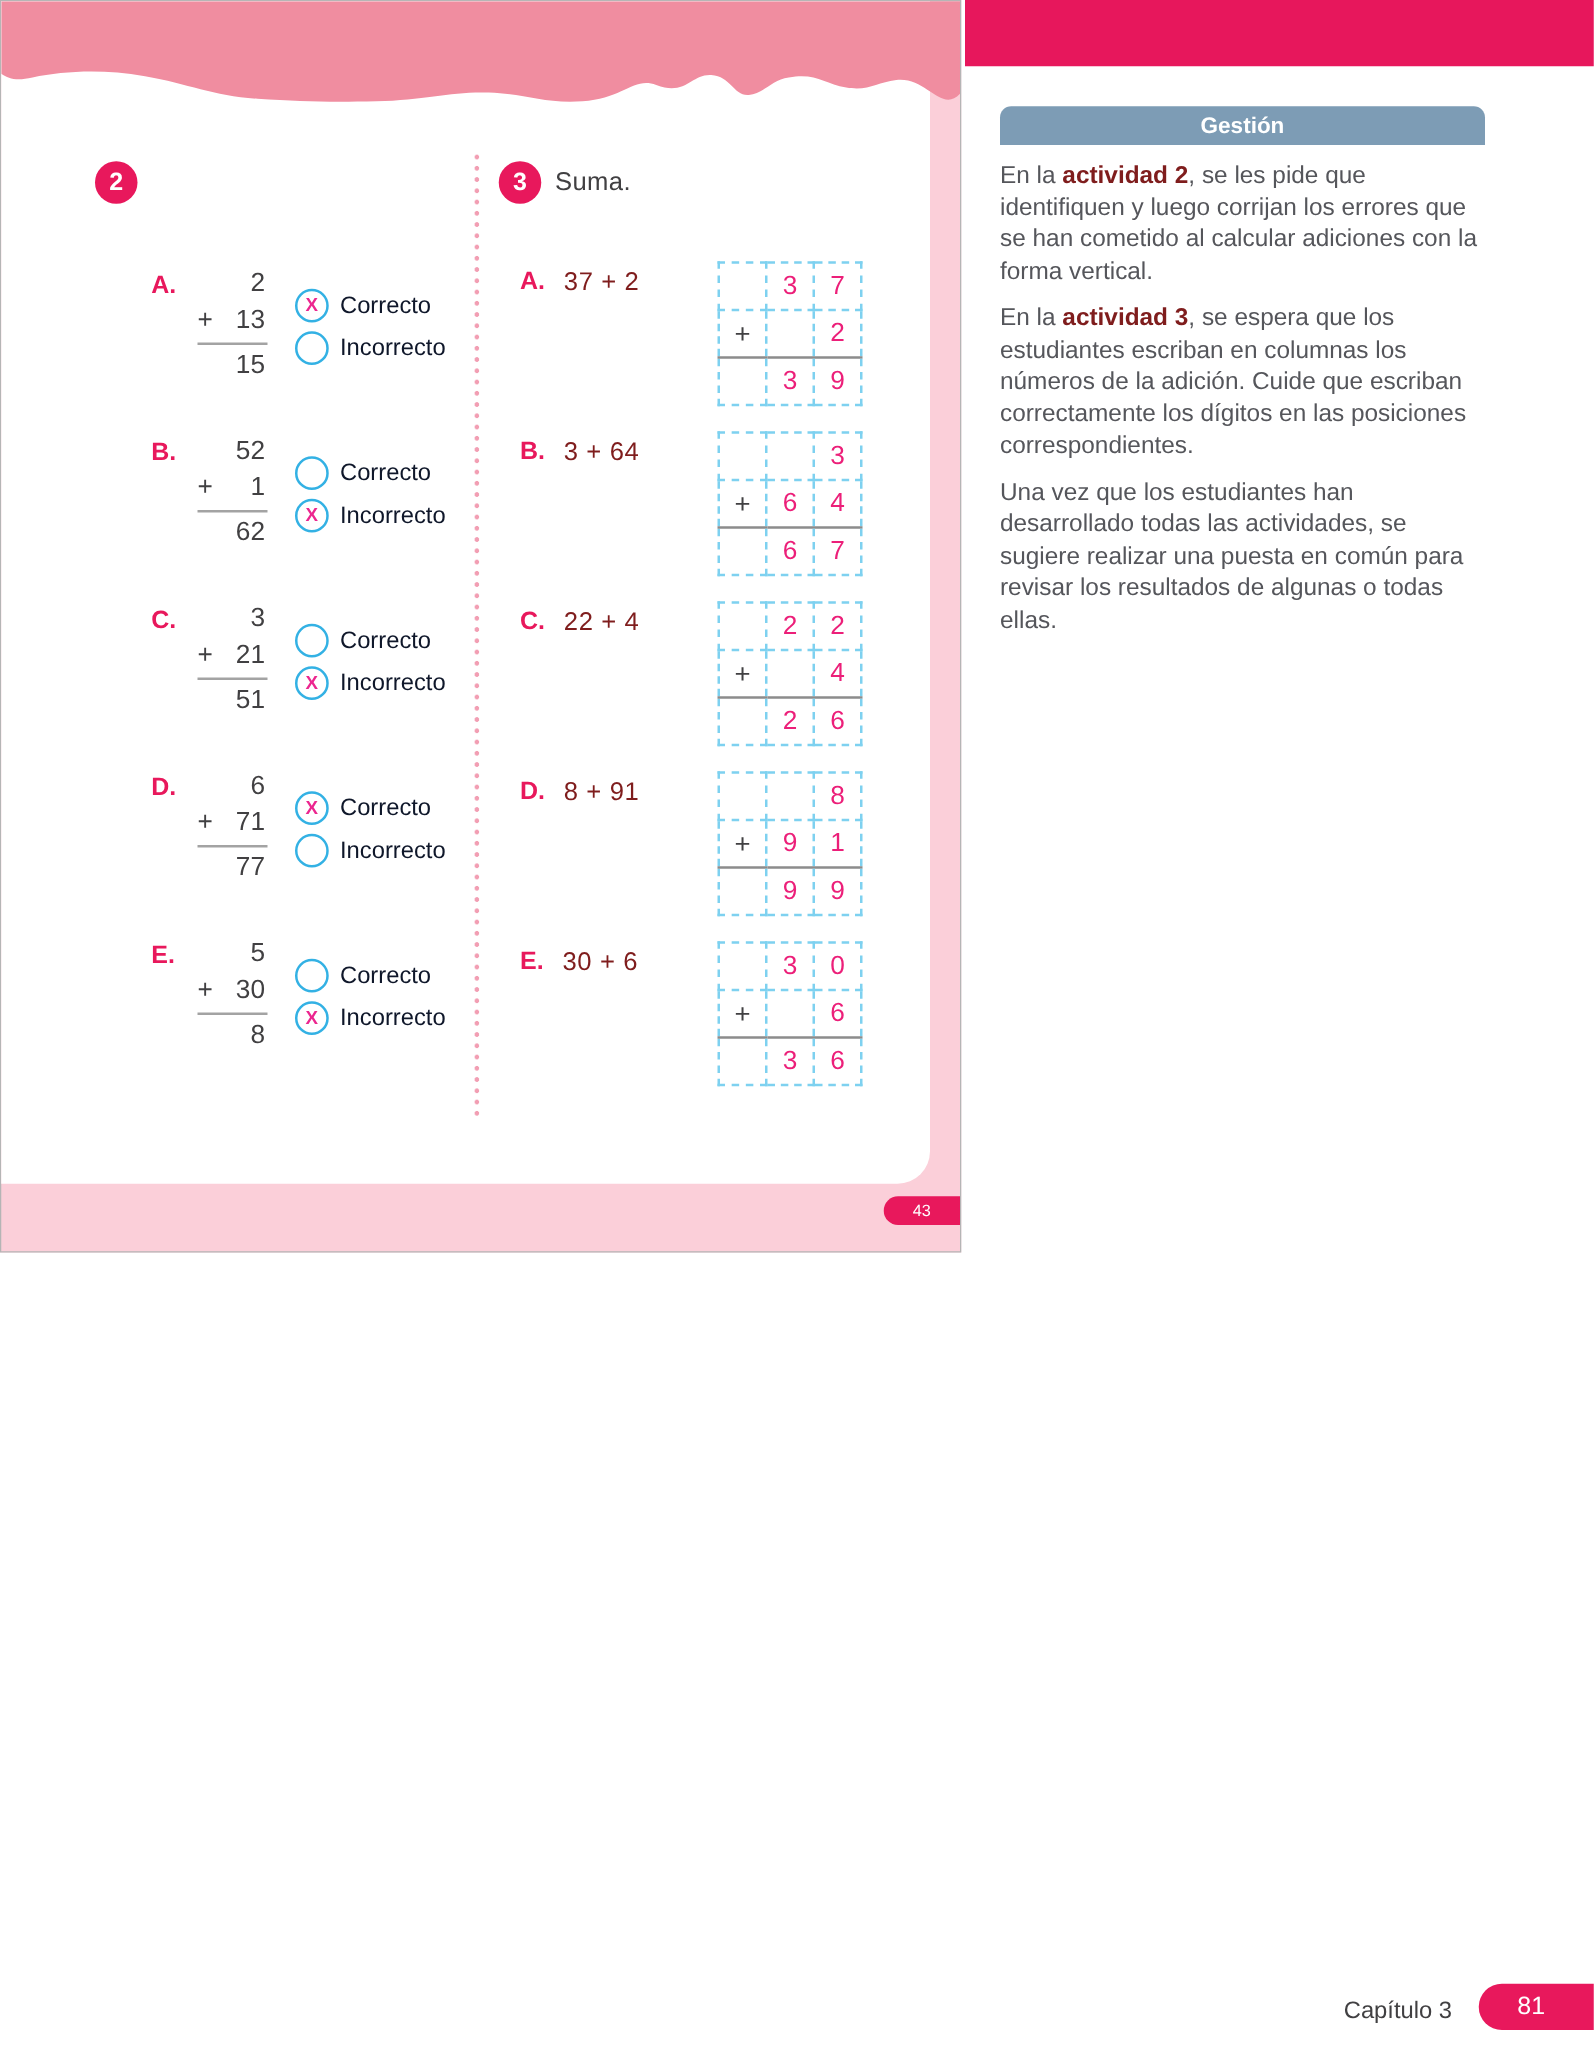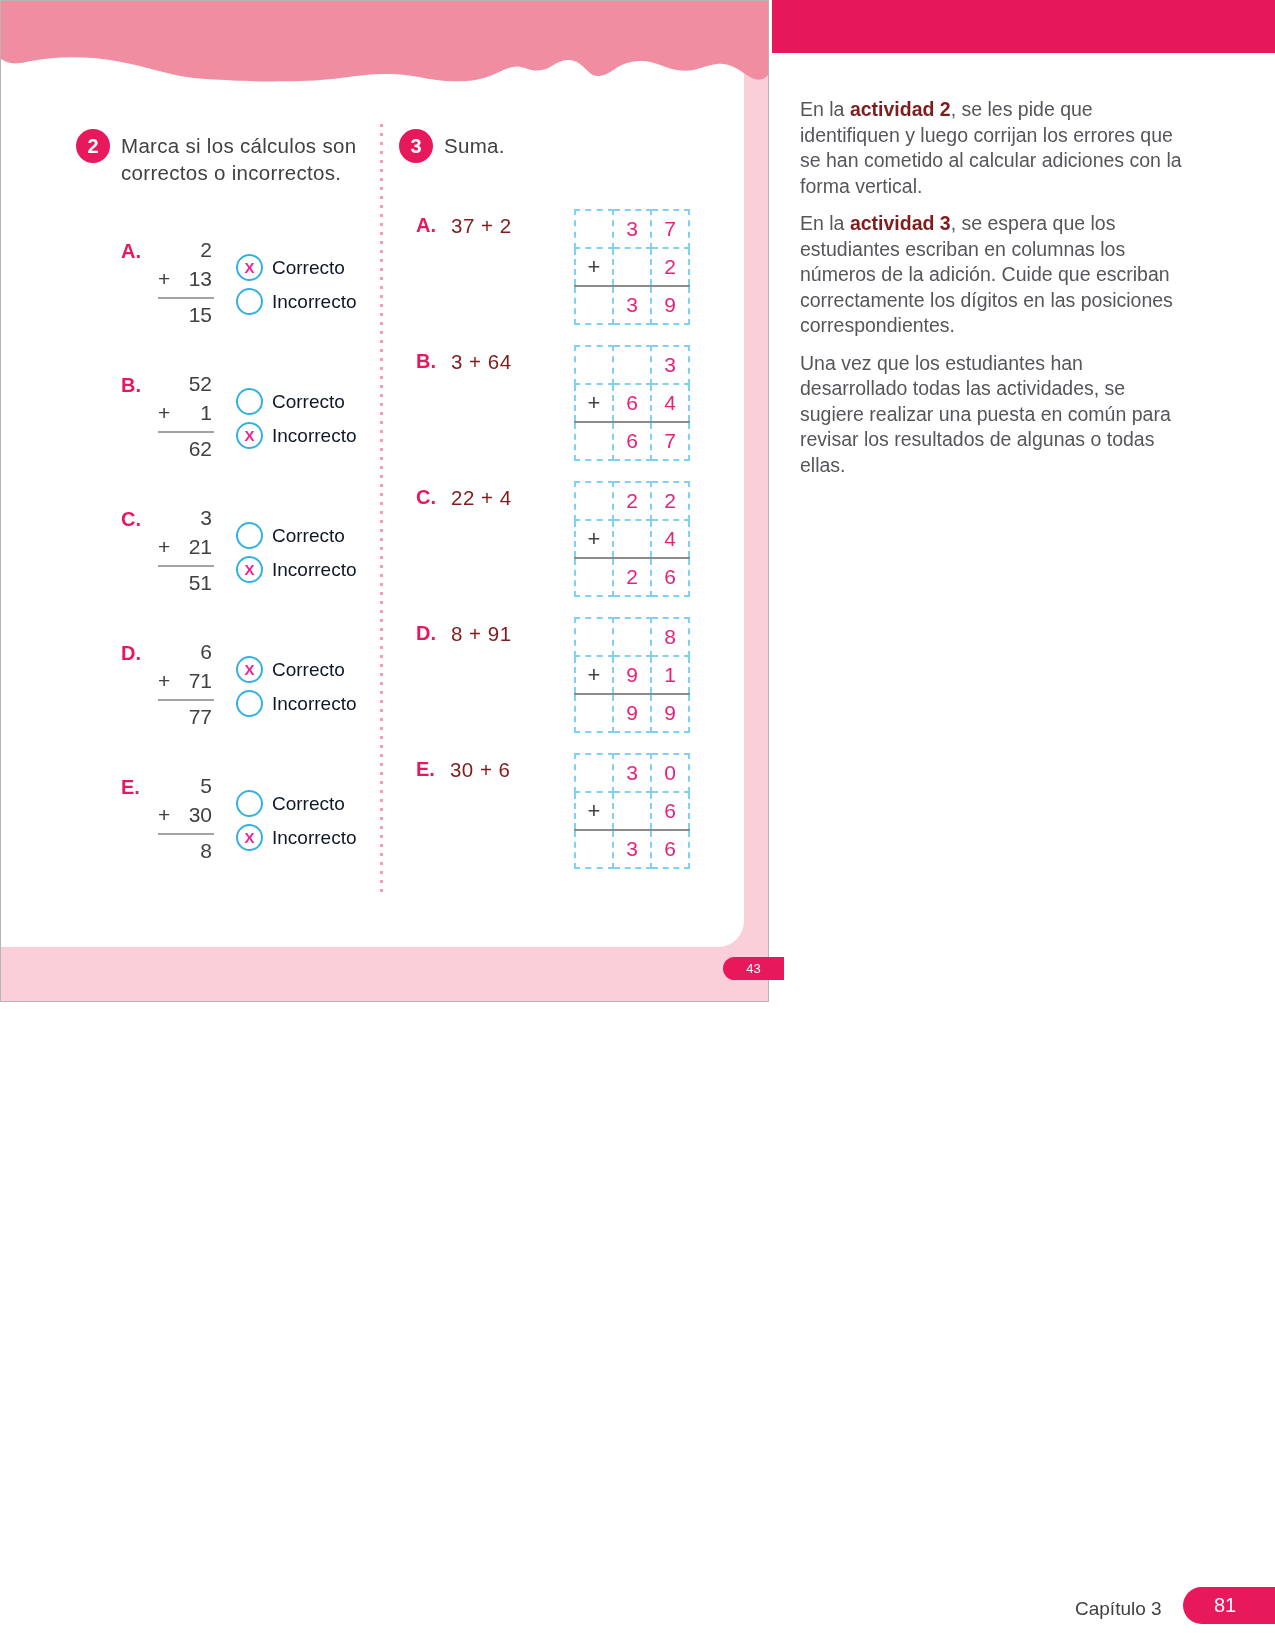--- a/index.html
+++ b/index.html
@@ -15,21 +15,21 @@
   .workbook {
     position:absolute; left:0; top:0; width:769px; height:1002px;
     background:#fbcfd9; border:1px solid #b5b5b5; box-sizing:border-box;
   }
   .page-white {
     position:absolute; left:0; top:0; width:743px; height:946px;
     background:#ffffff; border-bottom-right-radius:26px;
   }
   .wave-svg { position:absolute; left:0; top:0; width:767px; height:96px; display:block; }
   .badge-43 {
-    position:absolute; left:722px; top:956px; width:61px; height:23px;
+    position:absolute; left:706px; top:956px; width:61px; height:23px;
     background:#e8185c; border-radius:12px 0 0 12px; color:#fff; font-size:13px;
     display:flex; align-items:center; justify-content:center;
   }
   .divider {
     position:absolute; left:378px; top:122px; width:5px; height:770px;
     background-image:radial-gradient(circle at 2.5px 2.5px, #f29eb3 1.8px, rgba(0,0,0,0) 1.9px);
     background-size:5px 9px; background-repeat:repeat-y;
   }
 
   
@@ -102,24 +102,20 @@
       C752,90 740,60 716,63 C700,65 694,72 676,69 C658,66 652,57 630,61
       C616,63 610,74 598,75 C586,76 584,60 568,59 C552,58 548,76 524,67
       C506,60 498,78 465,80 C433,82 420,74 390,73 C360,72 340,79 300,80
       C260,81 240,80 205,78 C170,76 150,66 115,60 C80,54 50,56 25,61
       C12,64 6,62 0,58 Z"></path>
   </svg>
 
   <div class="act2">
     <div class="act-header">
       <div class="act-num">2</div>
-      <div class="act-title">
-        <div>Marca si los cálculos son</div>
-        <div>correctos o incorrectos.</div>
-      </div>
     </div>
 
     <div class="exercises">
 
       <div class="exercise">
         <div class="ex-label">A.</div>
         <div class="sum">
           <div class="sum-top">2</div>
           <div class="sum-mid">
             <span>+</span>
@@ -370,19 +366,20 @@
           </table>
       </div>
 
     </div>
   </div>
 
   <div class="badge-43">43</div>
 </div>
 
 <div class="sidebar">
+  <div class="banner">Gestión</div>
   <p><span>En la </span><b>actividad 2</b><span>, se les pide que identifiquen y luego corrijan los errores que se han cometido al calcular adiciones con la forma vertical.</span></p>
   <p><span>En la </span><b>actividad 3</b><span>, se espera que los estudiantes escriban en columnas los números de la adición. Cuide que escriban correctamente los dígitos en las posiciones correspondientes.</span></p>
   <p><span></span><b></b><span>Una vez que los estudiantes han desarrollado todas las actividades, se sugiere realizar una puesta en común para revisar los resultados de algunas o todas ellas.</span></p>
 </div>
 
 <div class="chapter">Capítulo 3</div>
 <div class="page-pill">81</div>
 
 </body></html>

